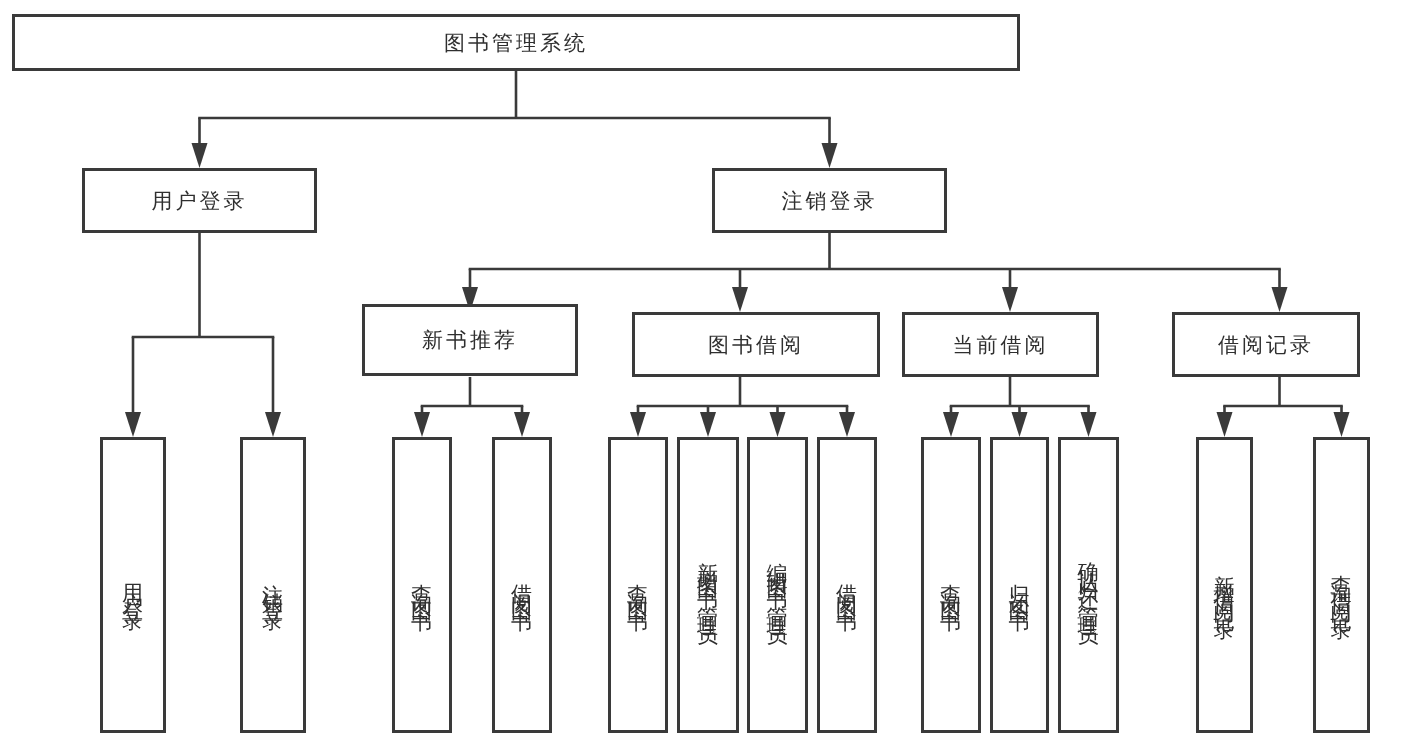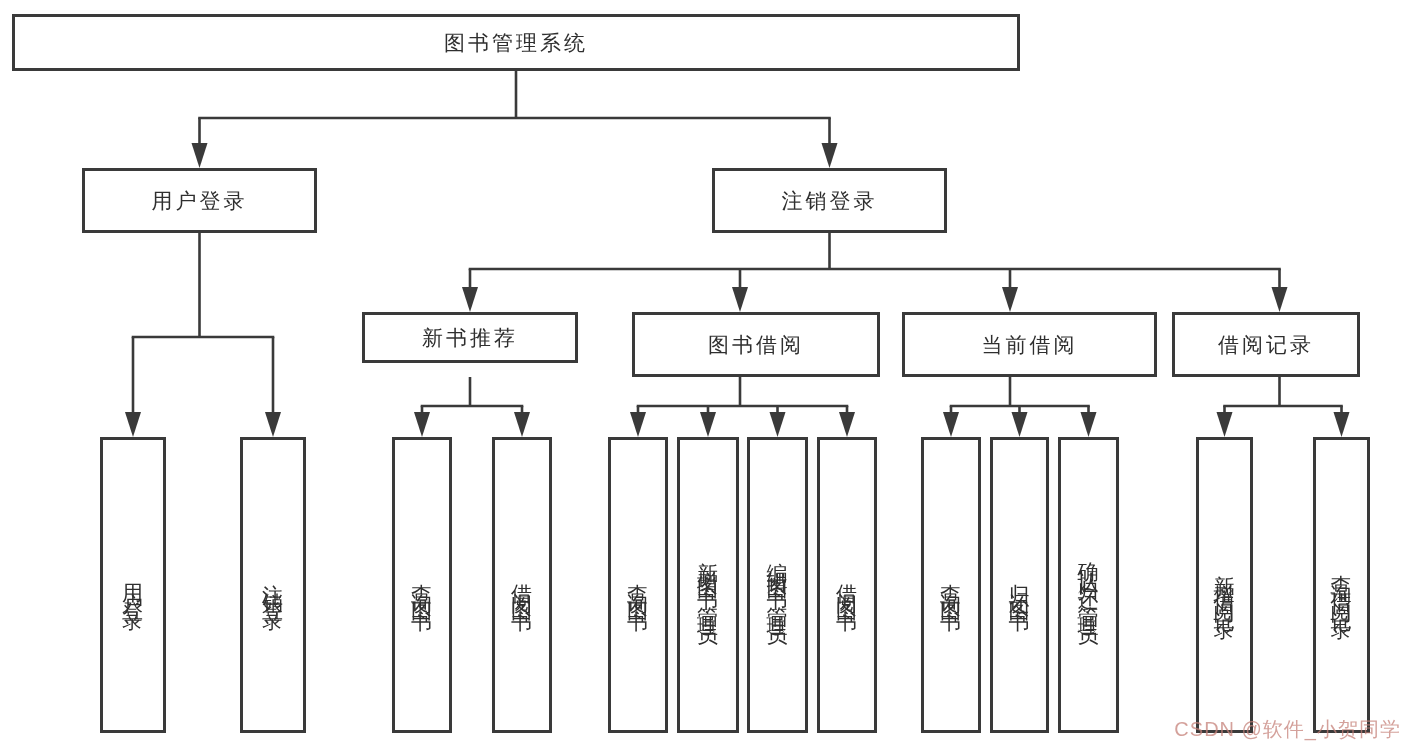--- a/index.html
+++ b/index.html
@@ -107,37 +107,36 @@
       <polygon points="1011.5,412 1027.5,412 1019.5,437" fill="#3a3a3a"></polygon>
       <line x1="1088.5" y1="406" x2="1088.5" y2="418" stroke="#3a3a3a" stroke-width="2.6"></line>
       <polygon points="1080.5,412 1096.5,412 1088.5,437" fill="#3a3a3a"></polygon>
       <line x1="1279.5" y1="377" x2="1279.5" y2="406" stroke="#3a3a3a" stroke-width="2.6"></line>
       <line x1="1223.2" y1="406" x2="1342.8" y2="406" stroke="#3a3a3a" stroke-width="2.6"></line>
       <line x1="1224.5" y1="406" x2="1224.5" y2="418" stroke="#3a3a3a" stroke-width="2.6"></line>
       <polygon points="1216.5,412 1232.5,412 1224.5,437" fill="#3a3a3a"></polygon>
       <line x1="1341.5" y1="406" x2="1341.5" y2="418" stroke="#3a3a3a" stroke-width="2.6"></line>
       <polygon points="1333.5,412 1349.5,412 1341.5,437" fill="#3a3a3a"></polygon>
     </svg>
-  <div class="watermark">CSDN @软件_小贺同学</div>
 <div class="node horizontal" style="left: 12px; top: 14px; width: 1008px; height: 57px;">
       <span class="lbl">图书管理系统</span>
     </div>
     <div class="node horizontal" style="left: 82px; top: 168px; width: 235px; height: 65px;">
       <span class="lbl">用户登录</span>
     </div>
     <div class="node horizontal" style="left: 712px; top: 168px; width: 235px; height: 65px;">
       <span class="lbl">注销登录</span>
     </div>
-    <div class="node horizontal" style="left: 362px; top: 312px; width: 216px; height: 51px;">
+    <div class="node horizontal" style="left: 362px; top: 304px; width: 216px; height: 72px;">
       <span class="lbl">新书推荐</span>
     </div>
     <div class="node horizontal" style="left: 632px; top: 312px; width: 248px; height: 65px;">
       <span class="lbl">图书借阅</span>
     </div>
-    <div class="node horizontal" style="left: 902px; top: 312px; width: 255px; height: 65px;">
+    <div class="node horizontal" style="left: 902px; top: 312px; width: 197px; height: 65px;">
       <span class="lbl">当前借阅</span>
     </div>
     <div class="node horizontal" style="left: 1172px; top: 312px; width: 188px; height: 65px;">
       <span class="lbl">借阅记录</span>
     </div>
     <div class="node vertical" style="left: 100px; top: 437px; width: 66px; height: 296px;">
       <span class="lbl">用户登录</span>
     </div>
     <div class="node vertical" style="left: 240px; top: 437px; width: 66px; height: 296px;">
       <span class="lbl">注销登录</span>

